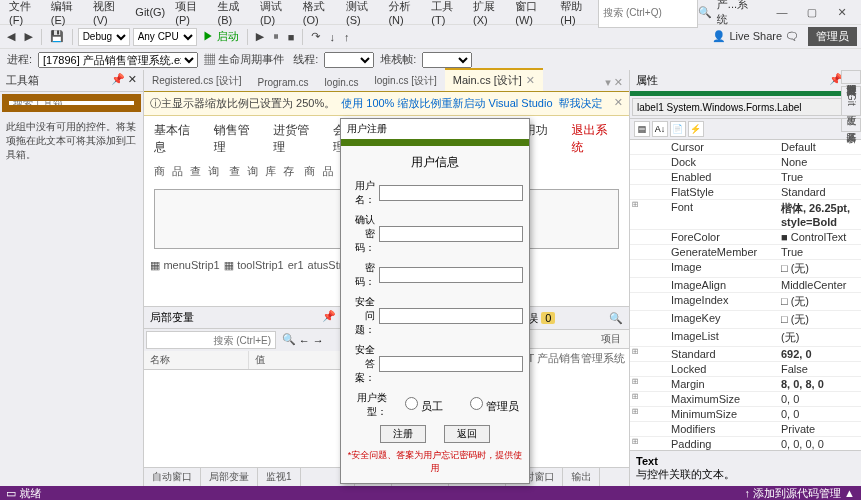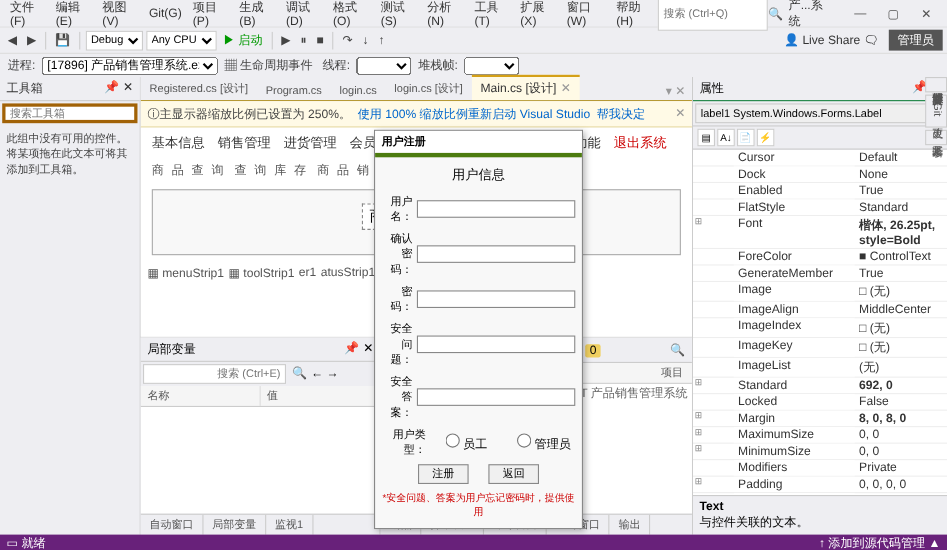--- a/index.html
+++ b/index.html
@@ -13,24 +13,24 @@
 .winbtns span { width:30px; text-align:center; color:#555; }
 .toolbar { height:24px; background:#eeeef2; display:flex; align-items:center; padding:0 4px; gap:3px; border-top:1px solid #ddd; }
 .toolbar .sep { width:1px; height:16px; background:#ccc; margin:0 2px; }
 .toolbar .btn { padding:1px 3px; color:#444; cursor:pointer; font-size:11px; }
 .toolbar select { height:18px; font-size:10px; border:1px solid #ccc; background:#fff; }
 .toolbar .live { color:#333; margin-left:auto; }
 .toolbar .admin { background:#555; color:#fff; padding:2px 8px; margin-left:6px; }
 .toolbar2 { height:22px; background:#eeeef2; display:flex; align-items:center; padding:0 4px; gap:3px; border-top:1px solid #ddd; font-size:10px; }
 .toolbar2 .btn { padding:1px 3px; color:#444; }
 .main { display:flex; height:calc(500px - 24px - 24px - 22px - 14px); }
-.leftpanel { width:128px; background:#eeeef2; display:flex; flex-direction:column; border-right:1px solid #ccc; }
+.leftpanel { width:144px; background:#eeeef2; display:flex; flex-direction:column; border-right:1px solid #ccc; }
 .panel-title { background:#eeeef2; border-bottom:1px solid #ccc; padding:3px 6px; color:#333; display:flex; justify-content:space-between; }
 .panel-search { padding:2px; }
-.panel-search input { width:100%; height:18px; border:3px solid #a16207; padding:0 4px; font-size:10px; }
+.panel-search input { width:100%; height:18px; border:7px solid #a16207; padding:0 4px; font-size:10px; }
 .panel-body { padding:6px; font-size:10px; color:#444; line-height:1.4; }
 .center { flex:1; display:flex; flex-direction:column; background:#fff; position:relative; }
 .tabs { height:22px; background:#eeeef2; display:flex; align-items:end; border-bottom:1px solid #b09020; }
 .tab { padding:3px 8px; color:#555; font-size:10px; cursor:pointer; }
 .tab.active { background:#fffae6; border-top:2px solid #d4a017; color:#333; }
 .tab .x { margin-left:4px; color:#999; }
 .infobar { background:#fffae6; border-bottom:1px solid #e0d090; padding:4px 6px; font-size:10px; color:#444; display:flex; }
 .infobar .link { color:#0066cc; margin-left:6px; cursor:pointer; }
 .infobar .x { margin-left:auto; color:#999; cursor:pointer; }
 .designer { flex:1; position:relative; background:#fff; overflow:hidden; }
@@ -48,37 +48,37 @@
 .locals input { width:130px; height:18px; border:1px solid #ccc; margin:2px; padding:0 4px; font-size:10px;text-align:right; }
 .locals-cols { display:flex; border-bottom:1px solid #ccc; background:#f5f5f5; }
 .locals-cols span { flex:1; padding:2px 6px; font-size:10px; color:#555; border-right:1px solid #ddd; }
 .output { flex:1.3; display:flex; flex-direction:column; background:#eeeef2; border-left:1px solid #ccc; font-size:10px; }
 .output-hdr { padding:3px 6px; display:flex; border-bottom:1px solid #ccc; align-items:center; gap:4px; }
 .output-hdr input { flex:0 0 60px; height:16px; border:1px solid #ccc; font-size:10px; }
 .output-cols { display:flex; background:#f5f5f5; border-bottom:1px solid #ccc; }
 .output-cols span { padding:2px 8px; font-size:10px; color:#555; }
 .output-body { flex:1; background:#fff; padding:2px 4px; font-size:10px; color:#444; line-height:1.3; overflow:hidden; }
 .rightpanel { width:232px; background:#eeeef2; border-left:1px solid #ccc; display:flex; flex-direction:column; }
-.prop-hdr { padding:3px 6px; border-bottom:1px solid #15803d; display:flex; justify-content:space-between; }
+.prop-hdr { padding:3px 6px; border-bottom:5px solid #15803d; display:flex; justify-content:space-between; }
 .prop-sel { padding:2px; border-bottom:1px solid #ccc; }
 .prop-sel select { width:100%; height:18px; font-size:10px; border:1px solid #ccc; }
 .prop-tb { padding:2px 4px; border-bottom:1px solid #ccc; display:flex; gap:2px; }
 .prop-tb span { width:16px; height:16px; border:1px solid #ccc; background:#fff; font-size:9px; text-align:center; line-height:14px; }
 .prop-grid { flex:1; overflow-y:auto; background:#fff; }
 .prop-row { display:flex; border-bottom:1px solid #eee; font-size:10px; }
 .prop-row .k { width:110px; padding:1px 4px; background:#fff; color:#333;margin-left:27px; }
 .prop-row .v { flex:1; padding:1px 4px; color:#333; }
 .prop-row .v.bold { font-weight:bold; }
 .prop-row .exp { width:10px; text-align:center; color:#888; font-size:8px; }
 .prop-desc { border-top:1px solid #ccc; padding:4px 6px; font-size:10px; }
 .prop-desc .t { font-weight:bold; }
 .sidebar-tabs { position:absolute; right:0; top:70px; width:20px; }
 .sidebar-tabs div { writing-mode:vertical-rl; background:#eeeef2; border:1px solid #ccc; padding:6px 2px; margin-bottom:2px; font-size:10px; color:#555; }
 .dialog { position:absolute; left:340px; top:118px; width:190px; background:#f8f8f8; border:1px solid #888; box-shadow:2px 2px 6px rgba(0,0,0,0.3); z-index:100; }
-.dialog-title { background:#fff; border-bottom:4px solid #4d7c0f; padding:3px 6px; font-size:10px;font-weight:bold; }
+.dialog-title { background:#fff; border-bottom:7px solid #4d7c0f; padding:3px 6px; font-size:10px; }
 .dialog-body { padding:8px 6px; }
 .dialog-h { text-align:center; font-size:12px; margin-bottom:8px; }
 .dlg-row { display:flex; align-items:center; margin-bottom:6px; }
 .dlg-row label { width:56px; text-align:right; font-size:10px; padding-right:4px; }
 .dlg-row input[type=text],.dlg-row input[type=password] { flex:1; height:16px; border:1px solid #888; background:#fff; }
 .dlg-radio { display:flex; gap:20px; font-size:10px;align-items:center; }
 .dlg-btns { display:flex; justify-content:center; gap:18px; margin-top:6px; }
 .dlg-btns button { padding:1px 12px; font-size:10px; border:1px solid #888; background:#f0f0f0; }
 .dlg-warn { color:#c00; font-size:9px; text-align:center; margin-top:6px; }
 .statusbar { position:absolute; bottom:0; left:0; right:0; height:14px; background:#68217a; color:#fff; font-size:9px; display:flex; align-items:center; padding:0 6px; }

